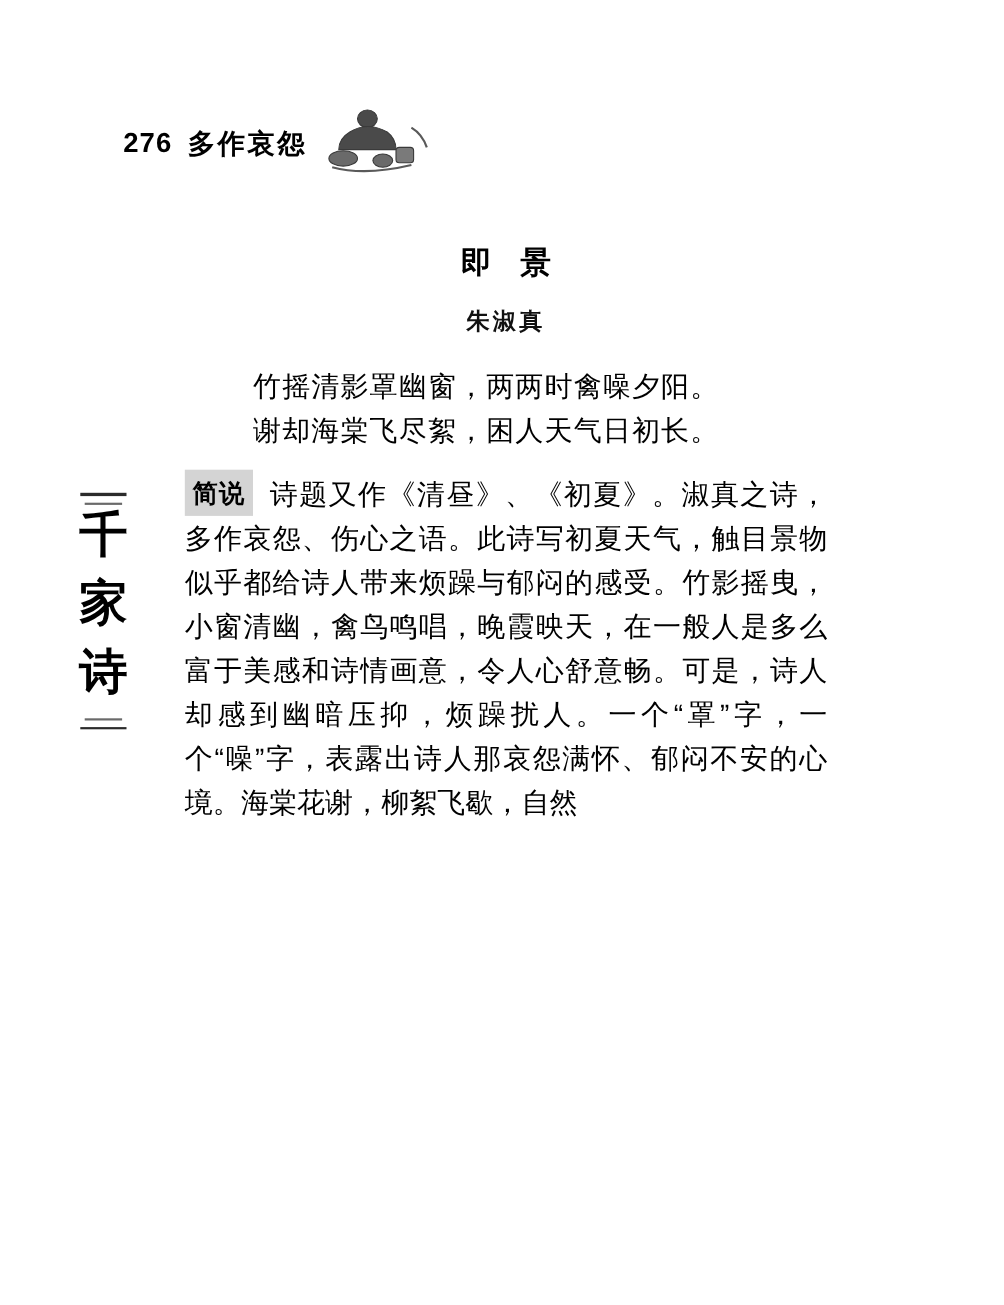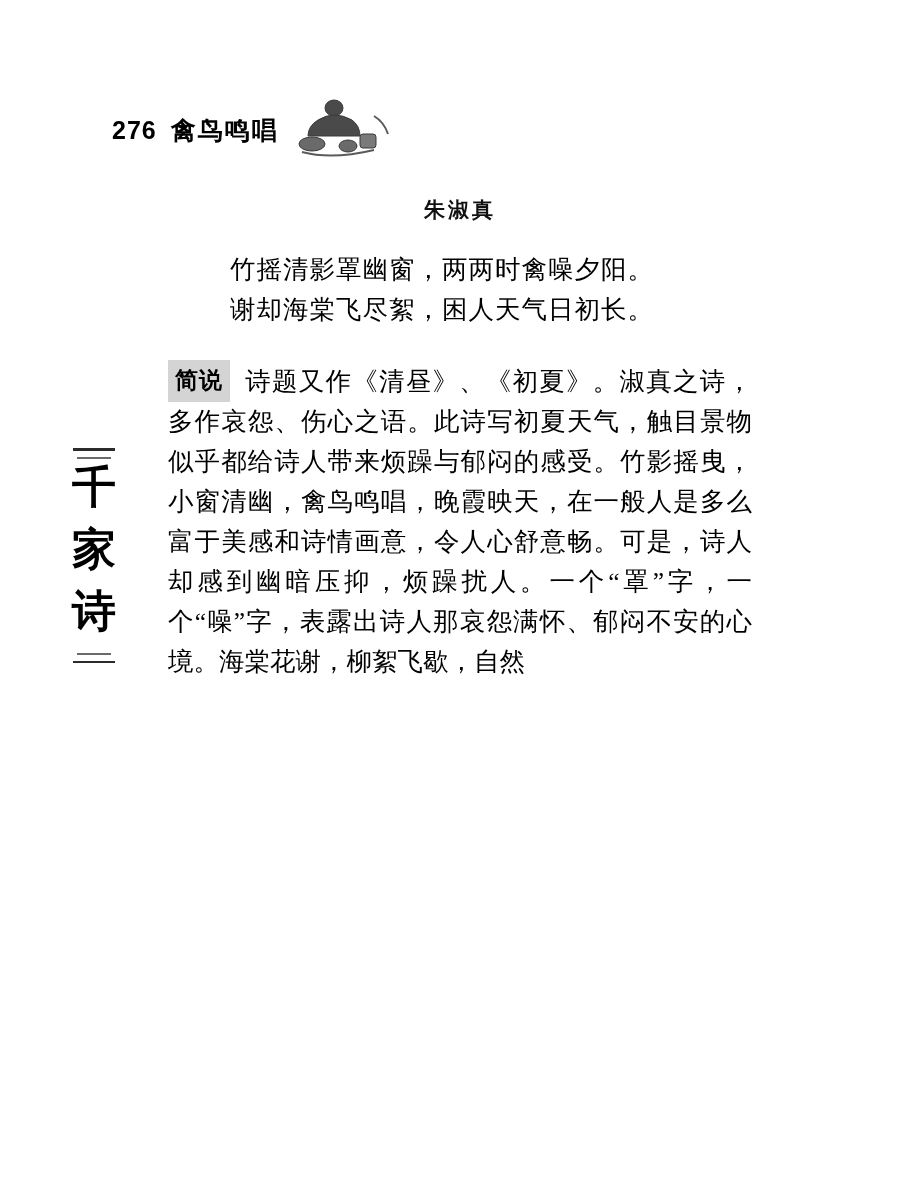--- a/index.html
+++ b/index.html
@@ -123,45 +123,45 @@
   }
   .poem-line {
     font-size: 25.5px;
     line-height: 40px;
     letter-spacing: 1px;
     font-family: Liberation Mono, monospace;
   }
 
   
   .commentary {
-    margin-top: 28px;
+    margin-top: 13px;
     font-size: 25.5px;
     line-height: 40px;
     text-align: justify;
     text-justify: inter-ideograph;
-    font-family: Liberation Serif, serif;
+    font-family: Liberation Sans, sans-serif;
   }
   .tag {
     display: inline-block;
     background: #d4d4d4;
     color: #000;
     font-size: 23px;
     font-weight: 700;
     padding: 1px 7px;
     margin-right: 14px;
     letter-spacing: 1px;
     vertical-align: 2px;
   }
 </style>
 </head>
 <body>
 
 <div class="header">
   <span class="page-num">276</span>
-  <span class="book-title">禽鸟鸣唱</span>
+  <span class="book-title">多作哀怨</span>
 </div>
 
 <div class="header-illus">
   <svg width="108" height="62" viewBox="0 0 108 62" aria-hidden="true">
     <g fill="#4a4a4a" stroke="#3a3a3a" stroke-width="1">
       <ellipse cx="46" cy="12" rx="9" ry="8"></ellipse>
       <path d="M30 24 q16 -10 34 0 q8 6 8 16 h-52 q0 -10 10 -16 z"></path>
       <ellipse cx="24" cy="48" rx="13" ry="7" fill="#6a6a6a"></ellipse>
       <ellipse cx="60" cy="50" rx="9" ry="6" fill="#6a6a6a"></ellipse>
       <rect x="72" y="38" width="16" height="14" rx="3" fill="#7a7a7a"></rect>
@@ -181,20 +181,21 @@
   </div>
   <div class="side-bottom">
     <div class="side-rule thin"></div>
     <div class="side-rule" style="border-top-width:2px;"></div>
   </div>
 </div>
 
 <div class="content">
 
 
+  <div class="poem-title">即景</div>
   <div class="poem-author">朱淑真</div>
 
   <div class="poem-body">
     <div class="poem-line">竹摇清影罩幽窗，两两时禽噪夕阳。</div>
     <div class="poem-line">谢却海棠飞尽絮，困人天气日初长。</div>
   </div>
 
   <div class="commentary">
     <span class="tag">简说</span><span>诗题又作《清昼》、《初夏》。淑真之诗，多作哀怨、伤心之语。此诗写初夏天气，触目景物似乎都给诗人带来烦躁与郁闷的感受。竹影摇曳，小窗清幽，禽鸟鸣唱，晚霞映天，在一般人是多么富于美感和诗情画意，令人心舒意畅。可是，诗人却感到幽暗压抑，烦躁扰人。一个“罩”字，一个“噪”字，表露出诗人那哀怨满怀、郁闷不安的心境。海棠花谢，柳絮飞歇，自然</span>
   </div>

